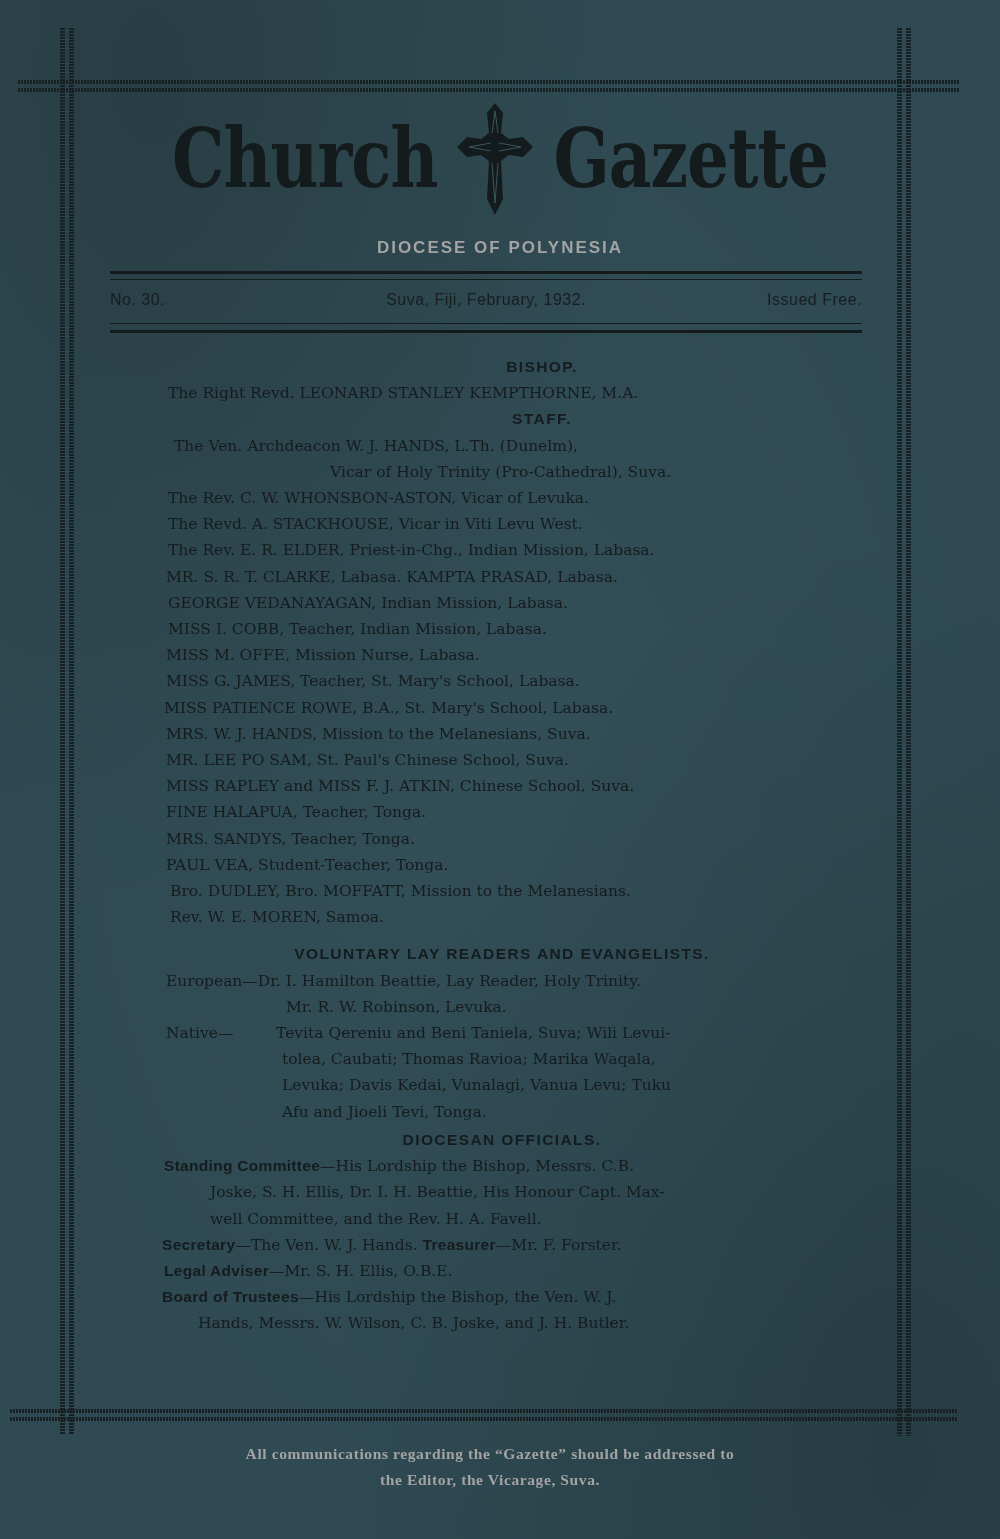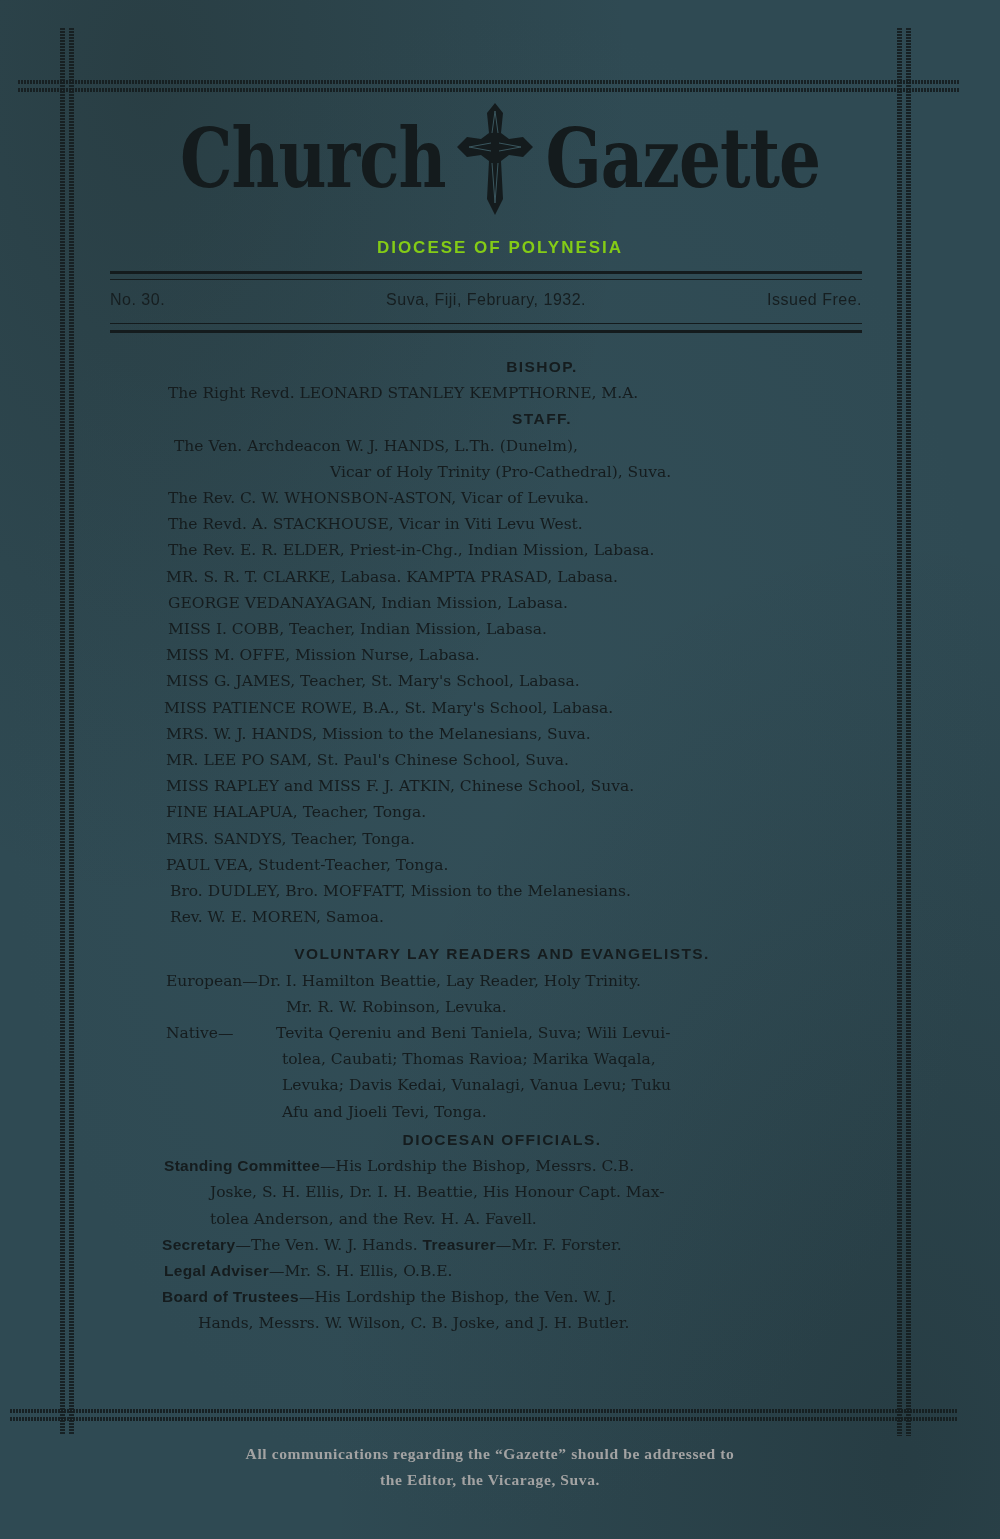--- a/index.html
+++ b/index.html
@@ -27,35 +27,35 @@
   .vrule {
     position: absolute; width: 14px;
     background:
       repeating-linear-gradient(180deg, #151d1f 0 1.6px, transparent 1.6px 3px) left/5px 100% no-repeat,
       repeating-linear-gradient(180deg, #151d1f 0 1.6px, transparent 1.6px 3px) right/5px 100% no-repeat;
     opacity: 0.9;
   }
 
   .masthead {
     position: absolute; left: 160px; top: 108px; width: 680px; height: 100px;
-    display: flex; align-items: center; justify-content: center; gap: 12px;
+    display: flex; align-items: center; justify-content: center; gap: 20px;
   }
   .mast-word {
     font-family: "DejaVu Serif", serif;
     font-weight: bold; font-size: 66px; letter-spacing: -1px;
     color: #141b1d;
     transform: scaleY(1.25);
     font-style: normal;
   }
   .cross-icon { width: 76px; height: 112px; display: block; margin-top: 2px; }
 
   .subtitle {
     position: absolute; left: 0; right: 0; top: 238px; text-align: center;
     font-family: "Liberation Sans", sans-serif; font-weight: bold;
-    font-size: 17px; letter-spacing: 2px; color: #84cc16;
+    font-size: 17px; letter-spacing: 2px; color: #a3a3a3;
   }
 
   .double-rule { position: absolute; left: 110px; width: 752px; }
   .double-rule .thick { height: 3px; background: #141b1d; }
   .double-rule .thin { height: 1px; background: #141b1d; }
 
   .issue-line {
     position: absolute; left: 110px; width: 752px; top: 291px;
     display: flex; justify-content: space-between;
     font-family: "Liberation Sans", sans-serif; font-size: 16px;
@@ -169,21 +169,21 @@
         <div class="line" style="padding-left:6px">Levuka; Davis Kedai, Vunalagi, Vanua Levu; Tuku</div>
         <div class="line" style="padding-left:6px">Afu and Jioeli Tevi, Tonga.</div>
       </div>
     </div>
 
     <div class="sec-head" style="margin-top:2px;">DIOCESAN OFFICIALS.</div>
     <div class="line" style="padding-left:2px;">
       <span class="off-label">Standing Committee</span><span>—His Lordship the Bishop, Messrs. C.B.</span>
     </div>
     <div class="line off-cont">Joske, S. H. Ellis, Dr. I. H. Beattie, His Honour Capt. Max-</div>
-    <div class="line off-cont">tolea Anderson, and the Rev. H. A. Favell.</div>
+    <div class="line off-cont">well Committee, and the Rev. H. A. Favell.</div>
     <div class="line">
       <span class="off-label">Secretary</span><span>—The Ven. W. J. Hands. </span><span class="off-label">Treasurer</span><span>—Mr. F. Forster.</span>
     </div>
     <div class="line" style="padding-left:2px;">
       <span class="off-label">Legal Adviser</span><span>—Mr. S. H. Ellis, O.B.E.</span>
     </div>
     <div class="line">
       <span class="off-label">Board of Trustees</span><span>—His Lordship the Bishop, the Ven. W. J.</span>
     </div>
     <div class="line off-cont-2">Hands, Messrs. W. Wilson, C. B. Joske, and J. H. Butler.</div>

